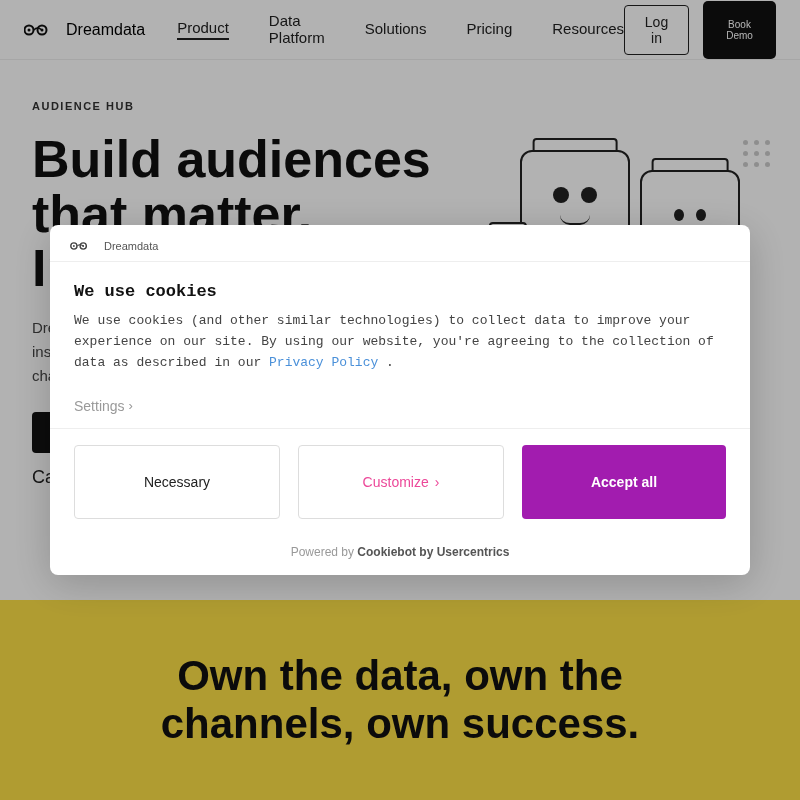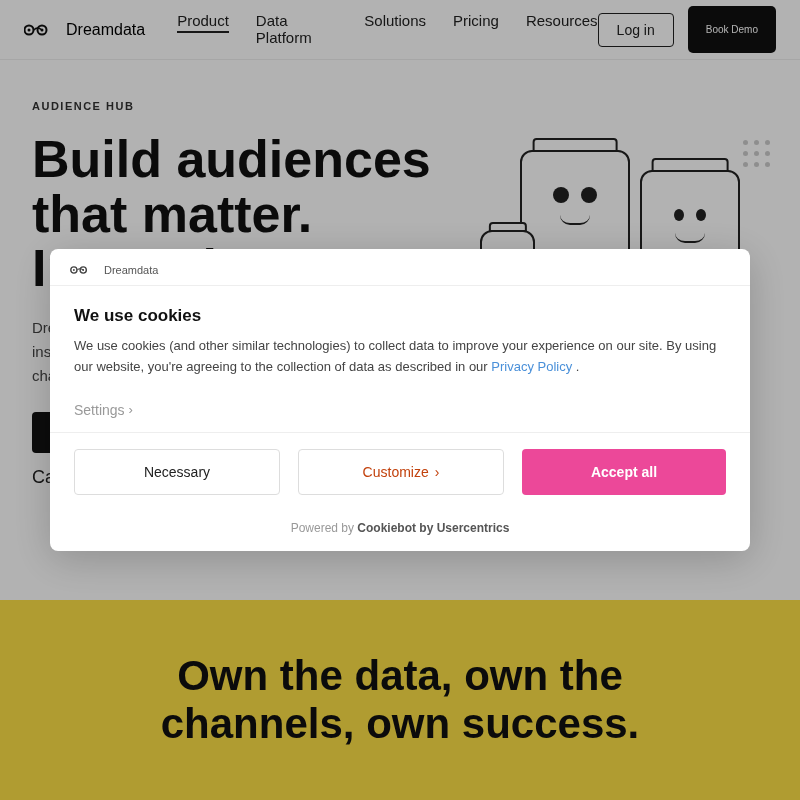--- a/index.html
+++ b/index.html
@@ -5,21 +5,21 @@
     * { margin: 0; padding: 0; box-sizing: border-box; }
     body { font-family: -apple-system, BlinkMacSystemFont, 'Segoe UI', sans-serif; width: 800px; height: 800px; overflow: hidden; background: #fff; }
 
     
     nav {
       display: flex; align-items: center; padding: 0 24px; height: 60px;
       border-bottom: 1px solid #eee; position: relative; z-index: 1; background: #fff;
     }
     .nav-logo { display: flex; align-items: center; gap: 6px; margin-right: 32px; }
     .logo-icon { width: 36px; height: 18px; }
-    .nav-links { display: flex; gap: 27px; align-items: flex-start; flex: 1; }
+    .nav-links { display: flex; gap: 40px; align-items: center; flex: 1; }
     .nav-link {
       font-size: 15px; color: #222; text-decoration: none; cursor: pointer;
       padding-bottom: 2px;
     }
     .nav-link.active { border-bottom: 2px solid #222; font-weight: 500; }
     .nav-actions { display: flex; gap: 14px; align-items: center; }
     .btn-login {
       padding: 8px 18px; border: 1.5px solid #222; background: #fff;
       font-size: 14px; cursor: pointer; border-radius: 4px; color: #222;
     }
@@ -93,46 +93,46 @@
     .cookie-modal {
       background: #fff; border-radius: 8px; width: 700px; padding: 0;
       box-shadow: 0 8px 40px rgba(0,0,0,0.2); overflow: hidden;
     }
     .cookie-logo-bar {
       padding: 14px 20px 8px;
       border-bottom: 1px solid #eee;
       display: flex; align-items: center; gap: 6px;
     }
     .cookie-logo-small { font-size: 11px; color: #555; }
-    .cookie-body { padding: 20px 24px 16px; }
+    .cookie-body { padding: 20px 24px 16px; font-family: Liberation Mono, monospace; }
     .cookie-title { font-size: 17px; font-weight: 700; color: #111; margin-bottom: 10px; }
     .cookie-text { font-size: 13px; color: #444; line-height: 1.6; }
     .cookie-text a { color: #4a90d9; text-decoration: none; }
     .cookie-settings-bar {
       display: flex; align-items: center;
       padding: 8px 24px 14px; border-bottom: 1px solid #eee;
     }
     .settings-btn {
       background: none; border: none; font-size: 14px; color: #999;
       cursor: pointer; display: flex; align-items: center; gap: 4px;
     }
     .chevron { font-size: 13px; }
     .cookie-actions { display: flex; gap: 8px; padding: 16px 24px; }
     .btn-necessary {
       flex: 1; padding: 14px 10px; border: 1.5px solid #ddd; background: #fff;
       font-size: 14px; font-weight: 500; cursor: pointer; border-radius: 4px; margin-right: 10px;
       color: #222;
     }
     .btn-customize {
-      flex: 1; padding: 14px 10px; border: 1.5px solid #ddd; background: #fff;
+      flex: 1; padding: 28px 10px; border: 1.5px solid #ddd; background: #fff;
       font-size: 14px; font-weight: 500; cursor: pointer; border-radius: 4px; margin-right: 10px;
-      color: #c2410c; display: flex; align-items: center; justify-content: center; gap: 6px;
+      color: #ec4899; display: flex; align-items: center; justify-content: center; gap: 6px;
     }
     .btn-accept-all {
-      flex: 1; padding: 14px 10px; border: none; background: #ec4899;
+      flex: 1; padding: 14px 10px; border: none; background: #a21caf;
       font-size: 14px; font-weight: 600; cursor: pointer; border-radius: 4px; color: #fff;
     }
     .cookie-footer {
       text-align: center; padding: 10px 24px 16px; font-size: 12px; color: #999;
     }
     .cookie-footer strong { font-weight: 600; color: #555; }
   </style>
 </head>
 <body>
 

